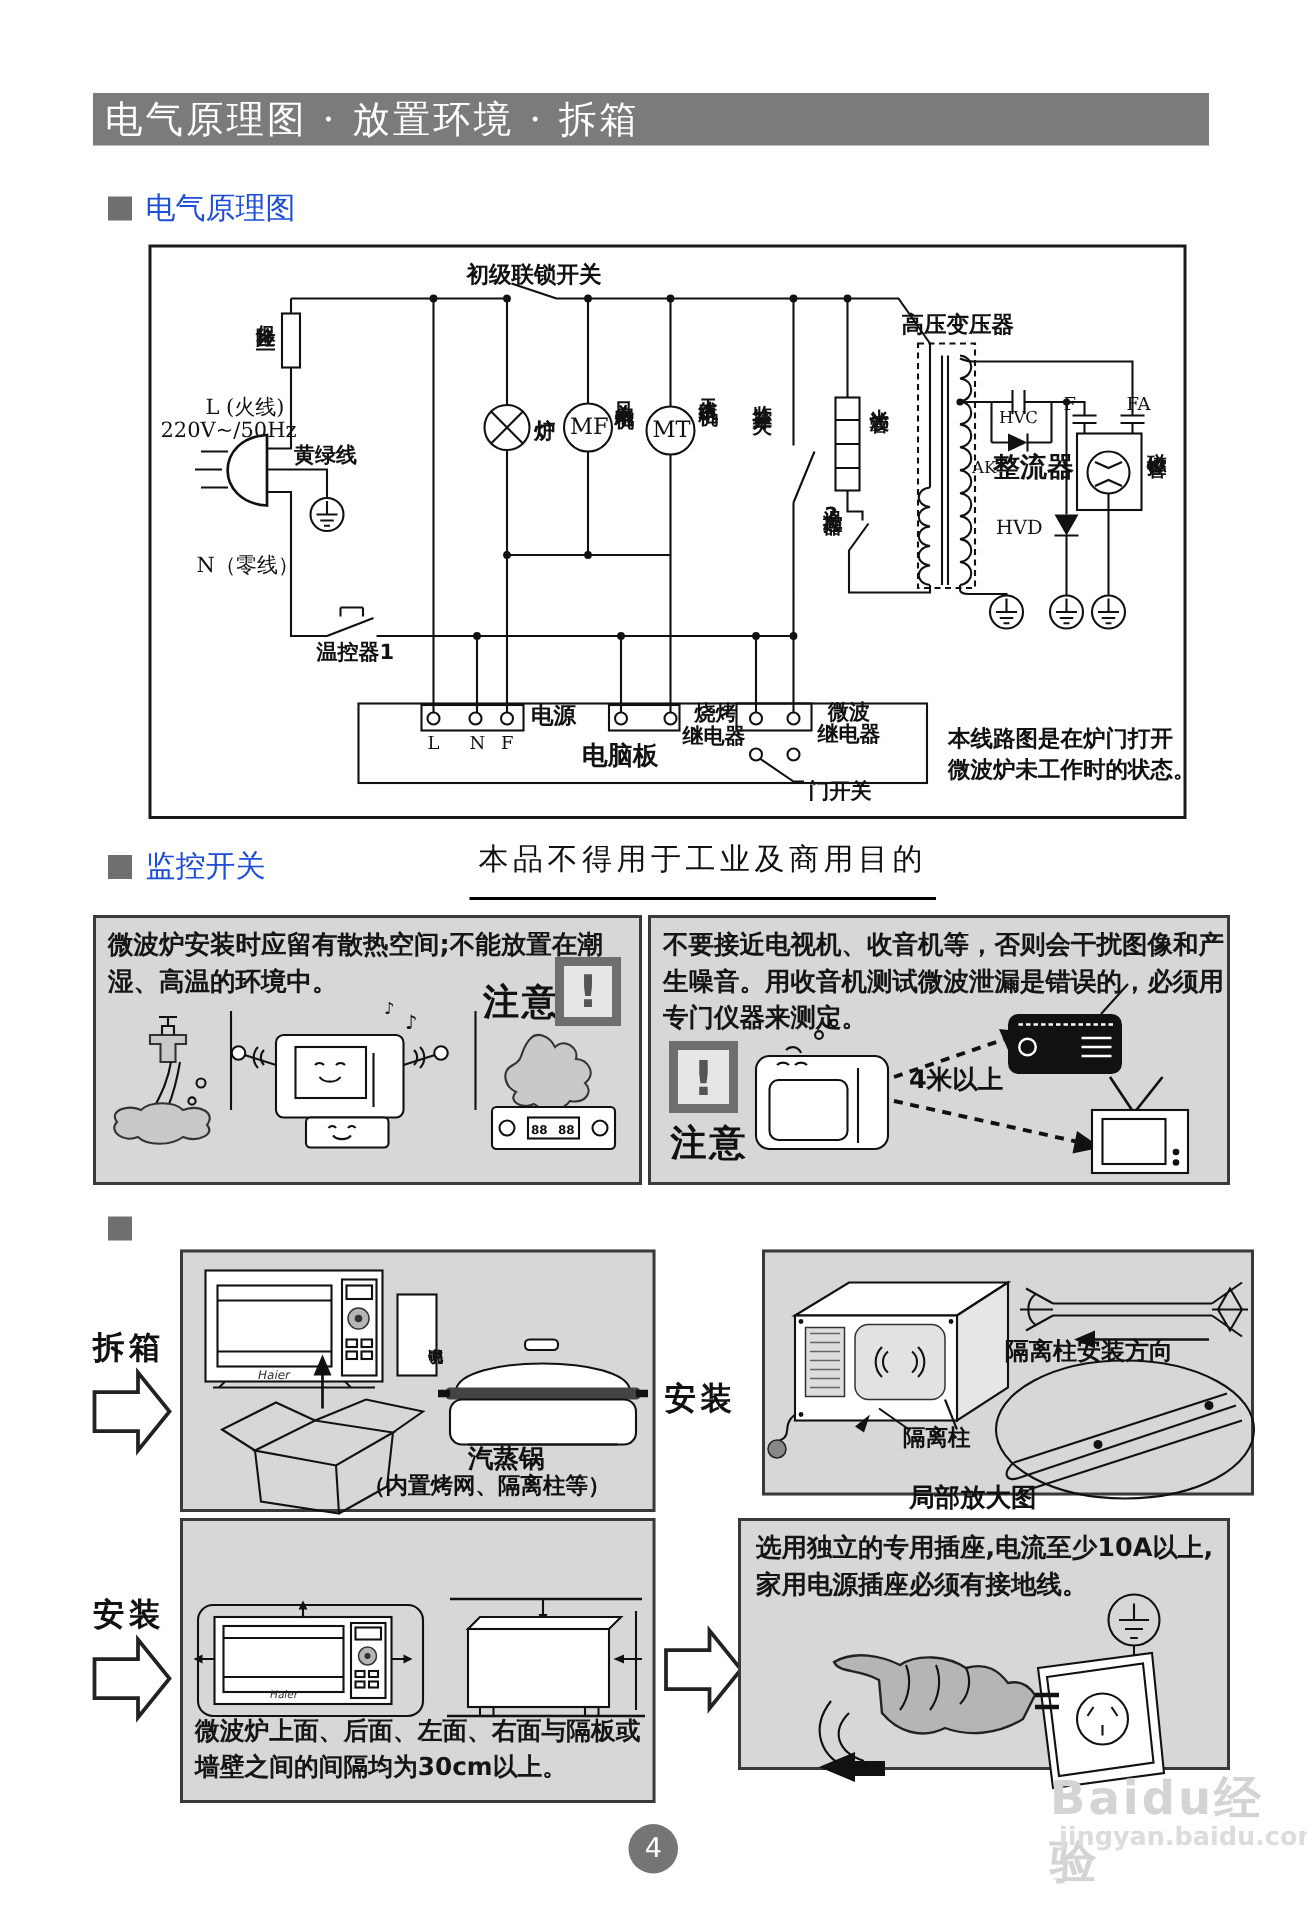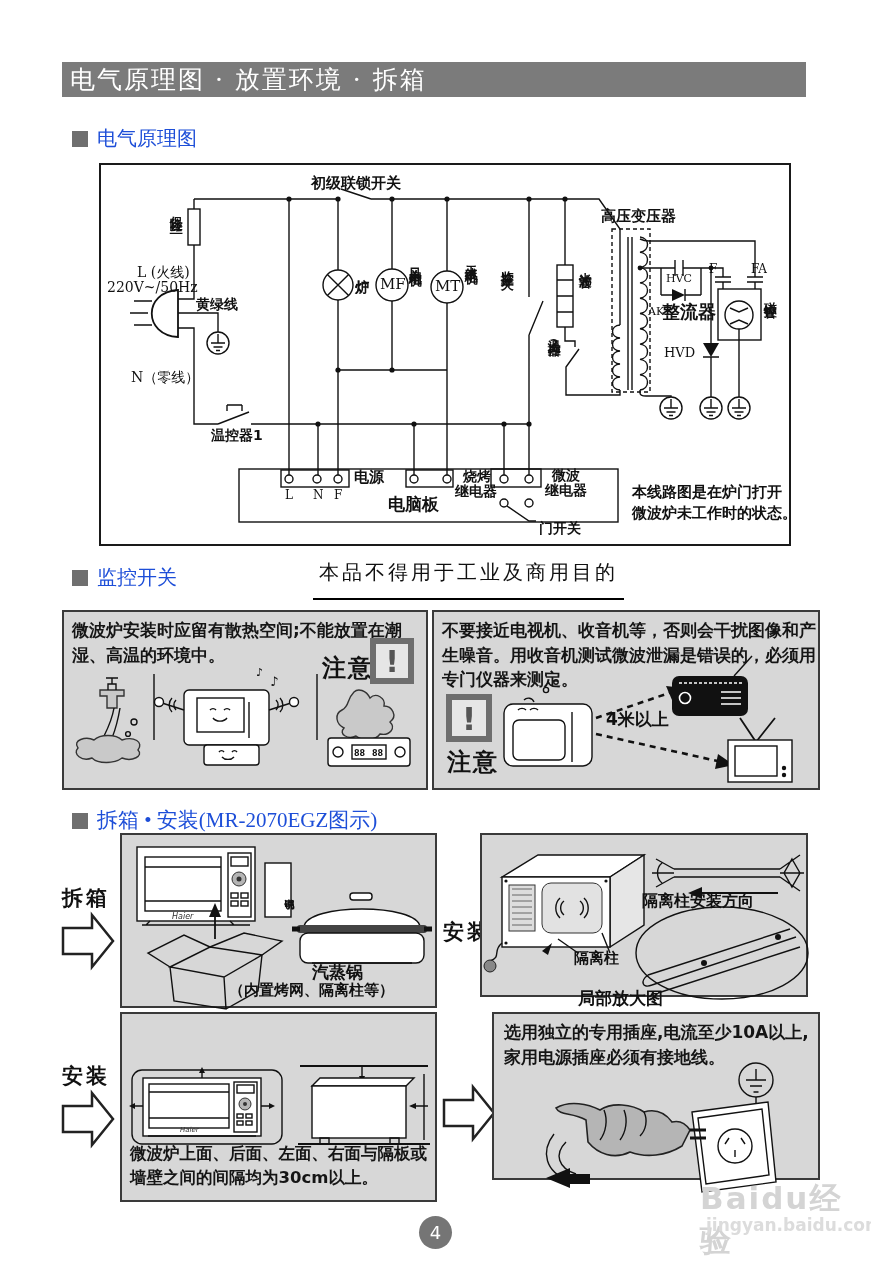--- a/index.html
+++ b/index.html
@@ -266,21 +266,21 @@
       <path class="thick" d="M322,130 L306,106 M322,130 L341,106"></path>
       <rect class="wfill" x="294" y="128" width="64" height="42"></rect>
       <rect class="wire" x="301" y="134" width="42" height="30"></rect>
       <circle class="dot" cx="350" cy="156" r="2.2"></circle>
         <circle class="dot" cx="350" cy="163" r="2.2"></circle>
     </g>
   </svg>
 </div>
 
 <div class="abs sec-head" style="left:72px; top:806px; font-size:21px;">
-  <span class="sq"></span><span>拆箱 • 安装(MR-2070EGZ图示)</span>
+  <span class="sq"></span>
 </div>
 
 <div class="abs flow-label" style="left:62px; top:884px;">拆箱</div>
 <svg class="abs" style="left:62px; top:912px;" width="52" height="58" viewBox="0 0 52 58">
   <polygon points="1,16 30,16 30,3 51,29 30,55 30,42 1,42" fill="#fff" stroke="#222" stroke-width="2.5"></polygon>
 </svg>
 
 <div class="abs gbox" style="left:120px; top:833px; width:317px; height:175px;">
   <svg class="abs" style="left:0; top:0;" width="313" height="171" viewBox="0 0 313 171">
     <g>
@@ -311,26 +311,26 @@
       <path class="wfill" d="M182,92 C184,68 296,68 298,92 Z"></path>
       <rect class="wfill" x="228" y="58" width="22" height="7" rx="3"></rect>
       <rect x="175" y="90" width="130" height="8" rx="3" fill="#444"></rect>
       <rect class="wfill" x="178" y="98" width="124" height="30" rx="8"></rect>
       <path d="M170,94 h8 M302,94 h8" stroke="#111" stroke-width="5"></path>
       <path class="wire" d="M190,128 H290"></path>
     </g>
   </svg>
   <div class="abs" style="left:144px; top:34px; width:24px; text-align:center; font-weight:bold; font-size:10px; writing-mode:vertical-rl; text-orientation:upright; height:44px; margin-left:6px;">说明书</div>
   <div class="small-cap" style="left:190px; top:126px; font-size:17px;">汽蒸锅</div>
-  <div class="small-cap" style="left:107px; top:146px; font-size:15px;">（内置烤网、隔离柱等）</div>
+  <div class="small-cap" style="left:120px; top:146px; font-size:15px;">（内置烤网、隔离柱等）</div>
 </div>
 
 <div class="abs flow-label" style="left:443px; top:918px;">安装</div>
 
-<div class="abs gbox" style="left:480px; top:833px; width:328px; height:164px;">
+<div class="abs gbox" style="left:508px; top:833px; width:328px; height:164px;">
   <svg class="abs" style="left:0; top:0;" width="324" height="171" viewBox="0 0 324 171">
     <g>
       <polygon class="wfill" points="20,42 56,20 162,20 128,42"></polygon>
       <polygon points="128,42 162,20 162,90 128,112" fill="#e6e6e6" stroke="#111" stroke-width="1.4"></polygon>
       <rect class="wfill" x="20" y="42" width="108" height="70"></rect>
       <rect x="27" y="50" width="26" height="46" fill="#ddd" stroke="#333"></rect>
       <path d="M30,54 H50 M30,60 H50 M30,66 H50 M30,72 H50 M30,78 H50 M30,84 H50 M30,90 H50" stroke="#666" stroke-width="1"></path>
       <rect x="60" y="48" width="60" height="50" rx="9" fill="#e2e2e2" stroke="#333"></rect>
       <path class="wire" d="M82,66 a9,9 0 0 0 0,14 M78,63 a14,14 0 0 0 0,20 M98,66 a9,9 0 0 1 0,14 M102,63 a14,14 0 0 1 0,20"></path>
       <circle class="dot" cx="24" cy="46" r="1.6"></circle>

